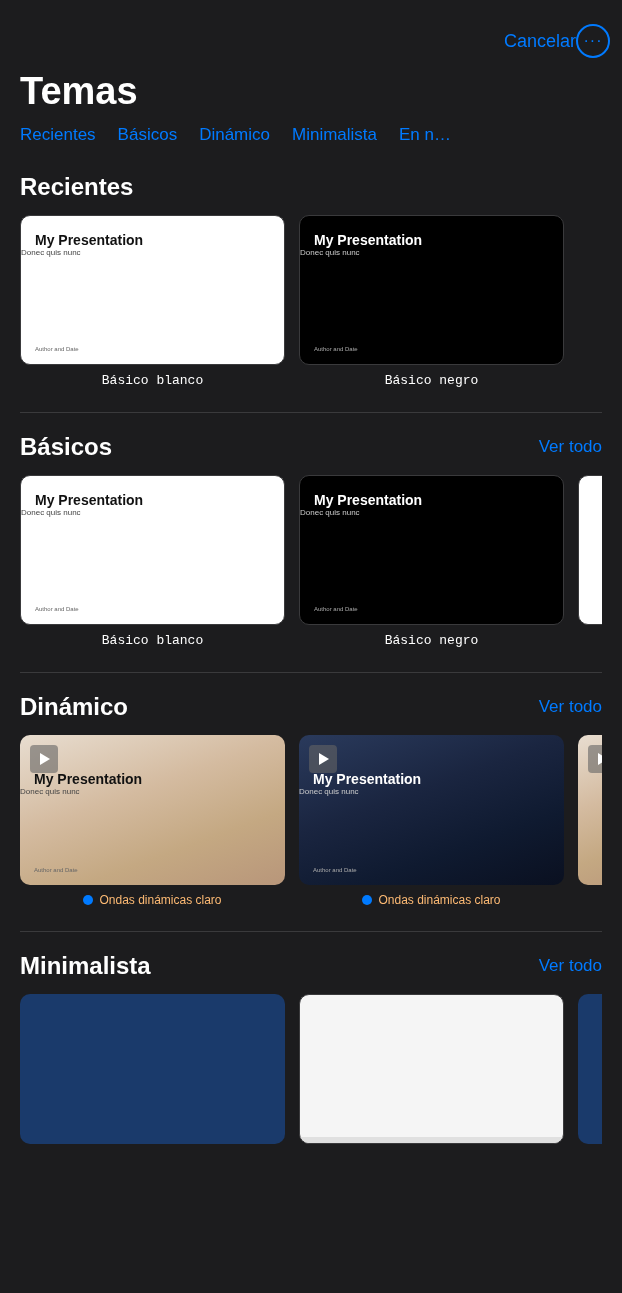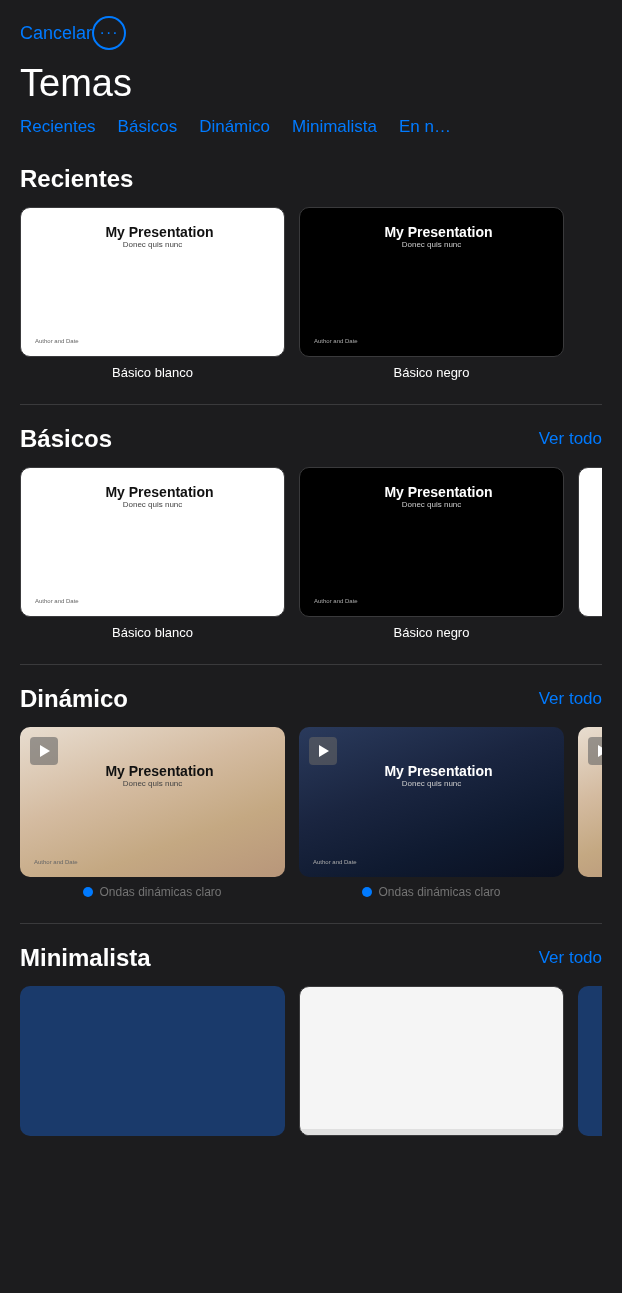--- a/index.html
+++ b/index.html
@@ -8,23 +8,24 @@
       color: #ffffff;
       font-family: -apple-system, BlinkMacSystemFont, 'Helvetica Neue', Arial, sans-serif;
       width: 622px;
       min-height: 1293px;
       overflow-x: hidden;
     }
 
     
     .header {
       display: flex;
-      justify-content: flex-start;
+      justify-content: flex-end;
       align-items: center;
       padding: 16px 12px 8px 20px;
+      margin-top: 8px;
     }
     .cancel-btn {
       color: #007aff;
       font-size: 18px;
       background: none;
       border: none;
       cursor: pointer;
     }
     .more-btn {
       width: 34px;
@@ -40,21 +41,21 @@
     .more-dots {
       color: #007aff;
       font-size: 16px;
       letter-spacing: 1px;
       line-height: 1;
     }
 
     
     .page-title {
       font-size: 38px;
-      font-weight: 400;
+      font-weight: 700;
       padding: 4px 6px 12px 20px;
       color: #ffffff;
     }
 
     
     .tab-nav {
       display: flex;
       gap: 0;
       padding: 0 20px;
       overflow-x: auto;
@@ -106,21 +107,20 @@
       cursor: pointer;
     }
     .theme-thumbnail {
       width: 265px;
       height: 150px;
       border-radius: 10px;
       overflow: hidden;
       position: relative;
       margin-bottom: 8px;
       flex-shrink: 0;
-      text-align: center;
     }
     .theme-thumbnail.white-bg {
       background: #ffffff;
       border: 1px solid #3a3a3c;
     }
     .theme-thumbnail.black-bg {
       background: #000000;
       border: 1px solid #3a3a3c;
     }
     .thumb-title {
@@ -142,20 +142,21 @@
       position: absolute;
       bottom: 12px;
       left: 14px;
     }
     .thumb-author.dark-text { color: #666666; }
     .thumb-author.light-text { color: #aaaaaa; }
     .theme-label {
       font-size: 13px;
       color: #ffffff;
       text-align: center;
+      font-family: Liberation Mono, monospace;
     }
 
     
     .divider {
       height: 1px;
       background: #3a3a3c;
       margin: 4px 20px 20px 20px;
     }
 
     
@@ -183,21 +184,21 @@
       border-top: 6px solid transparent;
       border-bottom: 6px solid transparent;
       border-left: 10px solid white;
       margin-left: 2px;
     }
     .dot-label {
       display: flex;
       align-items: center;
       gap: 6px;
       font-size: 12px;
-      color: #737373;
+      color: #fdba74;
       margin-top: 0;
     }
     .dot {
       width: 10px;
       height: 10px;
       border-radius: 50%;
       background: #007aff;
       flex-shrink: 0;
     }
 

